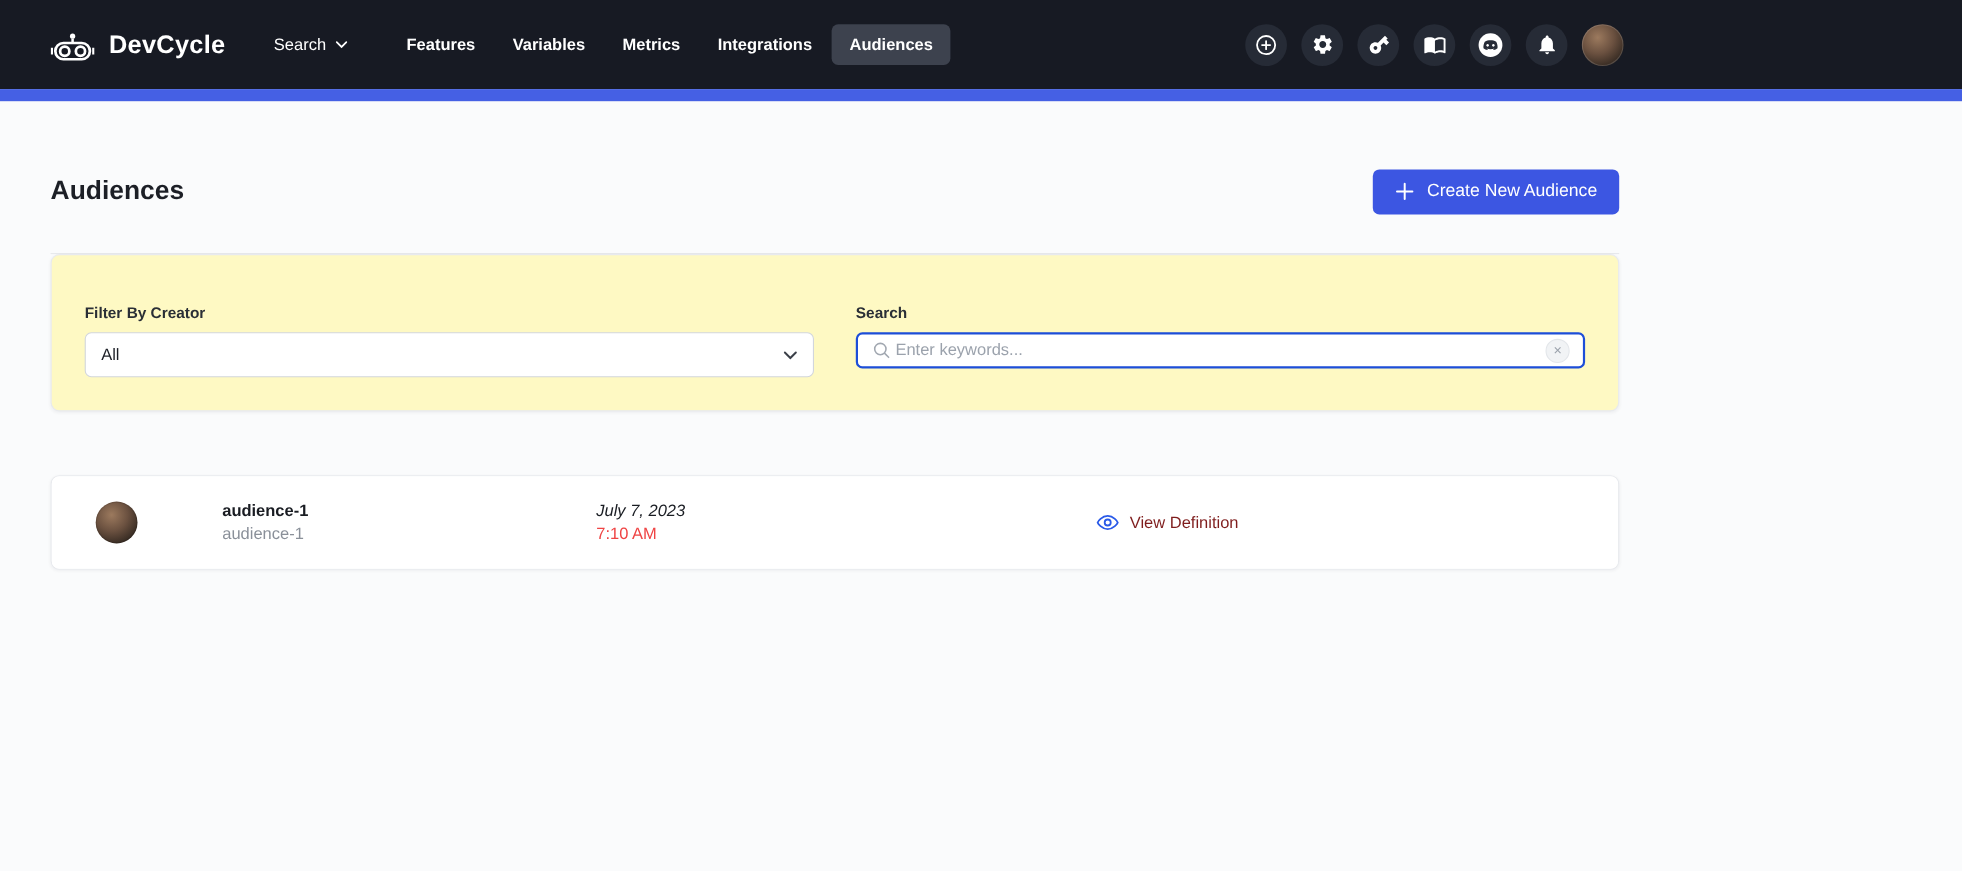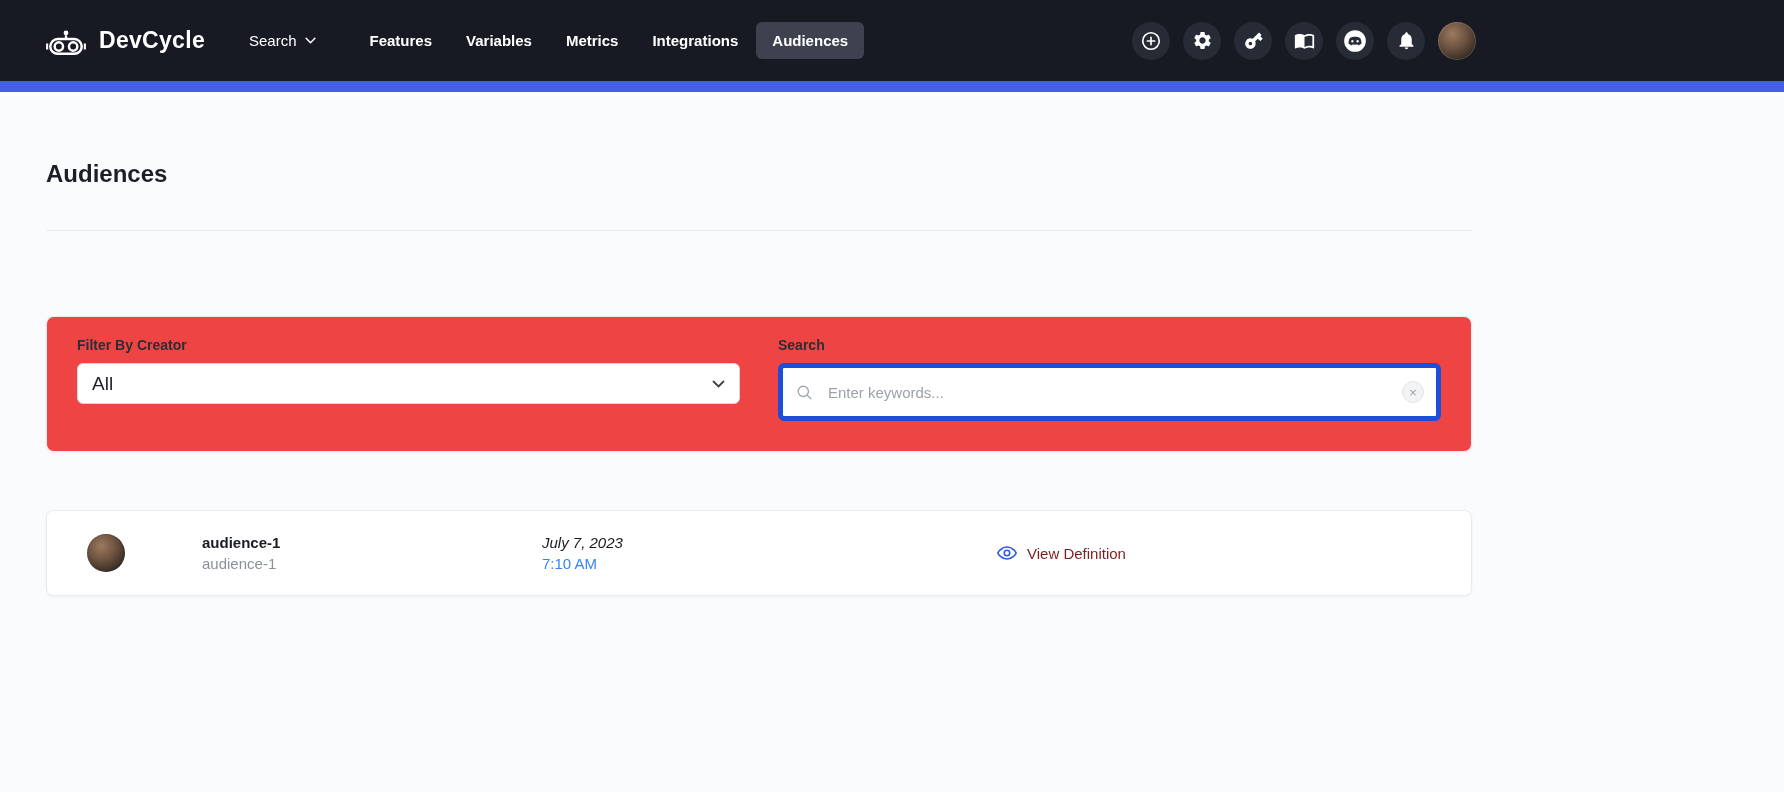--- a/index.html
+++ b/index.html
@@ -53,35 +53,35 @@
   .create-btn {
     background: #3c56e2; color: #fff; border: none; border-radius: 6px;
     height: 41px; padding: 0 20px; font-size: 16px; font-weight: 500;
     display: flex; align-items: center; gap: 11px; cursor: pointer;
     font-family: inherit;
   }
   .divider { border: none; border-top: 1px solid #e7e9ec; margin: 26px 0 0 0; }
 
   
   .filter-card {
-    margin-top: 85px; background: #ef4444;
+    background: #fef9c3;
     border: 1px solid #e8eaee; border-radius: 8px;
     box-shadow: 0 1px 3px rgba(16,24,40,.05);
-    padding: 20px 30px 30px 30px;
+    padding: 44px 30px 30px 30px;
     display: grid; grid-template-columns: 1fr 1fr; gap: 38px;
   }
   .field-label { font-size: 14px; font-weight: 600; color: #2a2f36; margin-bottom: 10px; }
   .select-box {
     height: 41px; border: 1px solid #d2d6dc; border-radius: 6px; background: #fff;
     display: flex; align-items: center; justify-content: space-between;
-    padding: 0 14px; font-size: 19px; color: #1c1f26; cursor: pointer;
+    padding: 0 14px; font-size: 15px; color: #1c1f26; cursor: pointer;
   }
   .search-box {
-    height: 58px; border: 5px solid #1d4ed8; border-radius: 6px; background: #fff;
-    display: flex; align-items: center; padding: 0 12px; gap: 12px;
+    height: 33px; border: 2px solid #1d4ed8; border-radius: 6px; background: #fff;
+    display: flex; align-items: center; padding: 0 12px; gap: 1px;
   }
   .search-input {
     border: none; outline: none; flex: 1; font-size: 15px; color: #1c1f26;
     font-family: inherit; background: transparent;
   }
   .search-input::placeholder { color: #9ba2ac; }
   .clear-btn {
     width: 22px; height: 22px; border-radius: 50%;
     background: #f1f3f5; border: 1px solid #e3e6ea; color: #9aa1ab;
     font-size: 13px; line-height: 1; display: flex; align-items: center; justify-content: center;
@@ -103,21 +103,21 @@
   .t-row { height: 84px; background: #fff; }
   .row-avatar {
     width: 38px; height: 38px; border-radius: 50%; margin-left: 10px;
     background: radial-gradient(circle at 38% 32%, #9c7a5e 0%, #6b5140 42%, #352a22 78%, #1f1915 100%);
     box-shadow: inset 0 0 0 1px rgba(0,0,0,.1);
   }
   .cell-name .name { font-size: 15px; font-weight: 700; color: #191c22; }
   .cell-name .key  { font-size: 15px; color: #8a9099; margin-top: 4px; }
   .cell-desc { font-size: 15px; color: #191c22; }
   .cell-created .date { font-size: 15px; color: #191c22; font-style: italic; }
-  .cell-created .time { font-size: 15px; color: #3b82f6; margin-top: 4px; }
+  .cell-created .time { font-size: 15px; color: #ef4444; margin-top: 4px; }
   .view-link {
     display: flex; align-items: center; gap: 9px; justify-content: flex-start;
     color: #7f1d1d; font-size: 15px; font-weight: 500; cursor: pointer; margin-left: 28px;
   }
   svg { display: block; }
 </style>
 </head>
 <body>
 
 <header class="navbar">
@@ -204,20 +204,28 @@
     </div>
   </div>
 </header>
 
 <div class="accent-bar"></div>
 
 <main class="main-inner">
 
   <div class="page-header">
     <h1 class="page-title">Audiences</h1>
+    <button class="create-btn">
+      <span>
+        <svg width="18" height="18" viewBox="0 0 18 18" fill="none">
+          <path d="M9 2v14M2 9h14" stroke="#fff" stroke-width="1.8" stroke-linecap="round"></path>
+        </svg>
+      </span>
+      <span>Create New Audience</span>
+    </button>
   </div>
 
   <hr class="divider">
 
   <section class="filter-card">
     <div>
       <div class="field-label">Filter By Creator</div>
       <div class="select-box">
         <span>All</span>
         <span>

